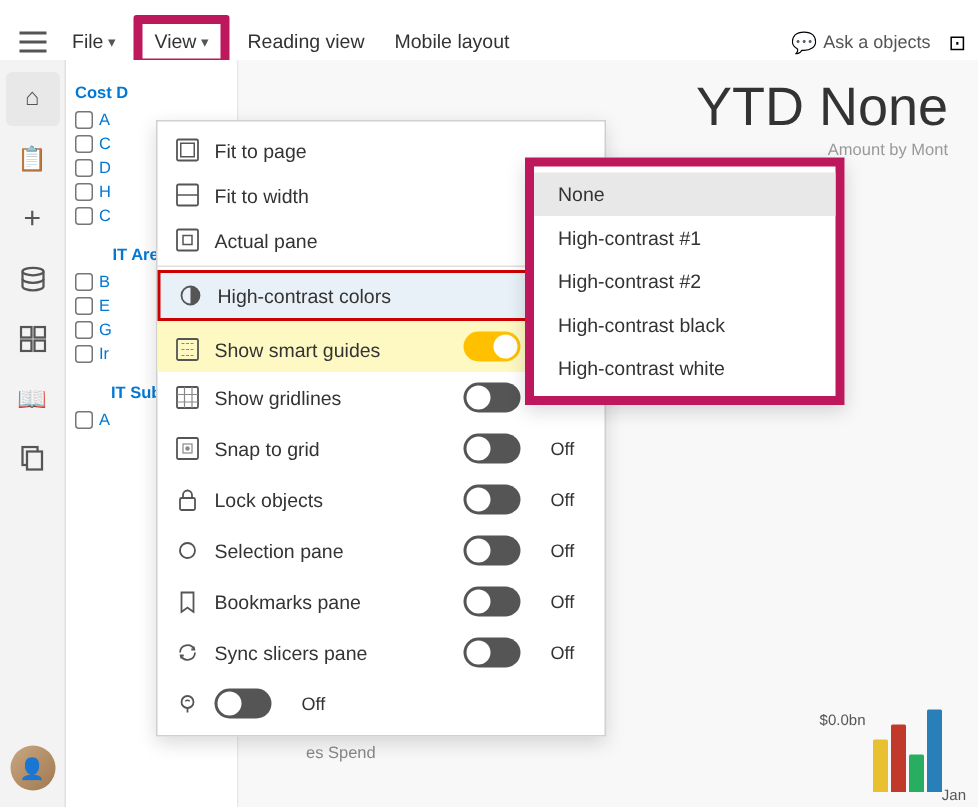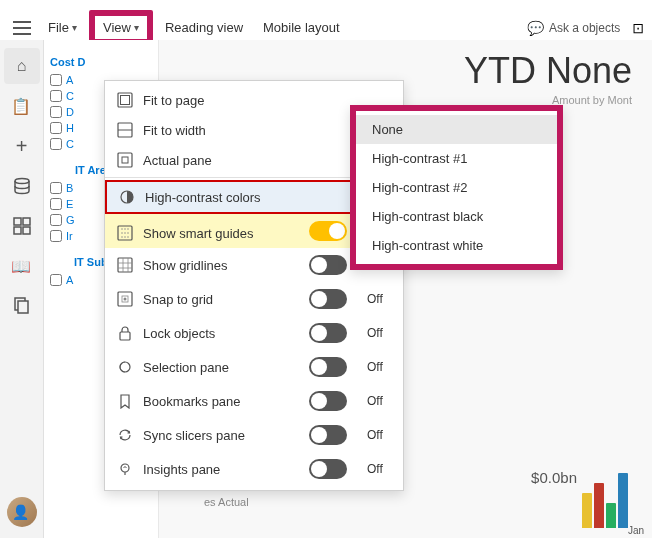--- a/index.html
+++ b/index.html
@@ -301,21 +301,21 @@
       position: absolute;
       right: 8px;
       bottom: 2px;
       font-size: 10px;
       color: #555;
     }
     .spend-label {
       position: absolute;
       right: 75px;
       bottom: 52px;
-      font-size: 15px;
+      font-size: 10px;
       color: #555;
       margin-left: 28px;
     }
     .region-label {
       position: absolute;
       left: 160px;
       bottom: 30px;
       font-size: 11px;
       color: #888;
     }
@@ -450,21 +450,21 @@
     <div class="report-subtitle">Amount by Mont</div>
 
     <div class="chart-bar-area">
       <div class="chart-bar" style="height:35px;background:#e8c030;"></div>
       <div class="chart-bar" style="height:45px;background:#c0392b;"></div>
       <div class="chart-bar" style="height:25px;background:#27ae60;"></div>
       <div class="chart-bar" style="height:55px;background:#2980b9;"></div>
     </div>
     <div class="jan-label">Jan</div>
     <div class="spend-label">$0.0bn</div>
-    <div class="region-label">es Actual</div>
+    <div class="region-label">es Spend</div>
   </div>
 
   <div class="dropdown-menu">
 
     <div class="menu-item">
       <span class="menu-icon">
         <svg width="16" height="16" viewBox="0 0 16 16" fill="none">
           <rect x="1" y="1" width="14" height="14" stroke="#555" stroke-width="1.2" rx="1"></rect>
           <rect x="3.5" y="3.5" width="9" height="9" stroke="#555" stroke-width="1"></rect>
         </svg>
@@ -624,21 +624,20 @@
     </div>
 
     <div class="menu-item">
       <span class="menu-icon">
         <svg width="16" height="16" viewBox="0 0 16 16" fill="none">
           <circle cx="8" cy="7" r="4" stroke="#555" stroke-width="1.2" fill="none"></circle>
           <path d="M6.5 6.5 Q8 5 9.5 6.5" stroke="#555" stroke-width="1" fill="none"></path>
           <line x1="8" y1="11" x2="8" y2="14" stroke="#555" stroke-width="1.2"></line>
         </svg>
       </span>
-      <span class="menu-label">Insights pane</span>
       <div class="toggle-container">
         <div class="toggle off">
           <div class="toggle-knob"></div>
         </div>
         <span class="toggle-label">Off</span>
       </div>
     </div>
   </div>
 
   <div class="submenu">

